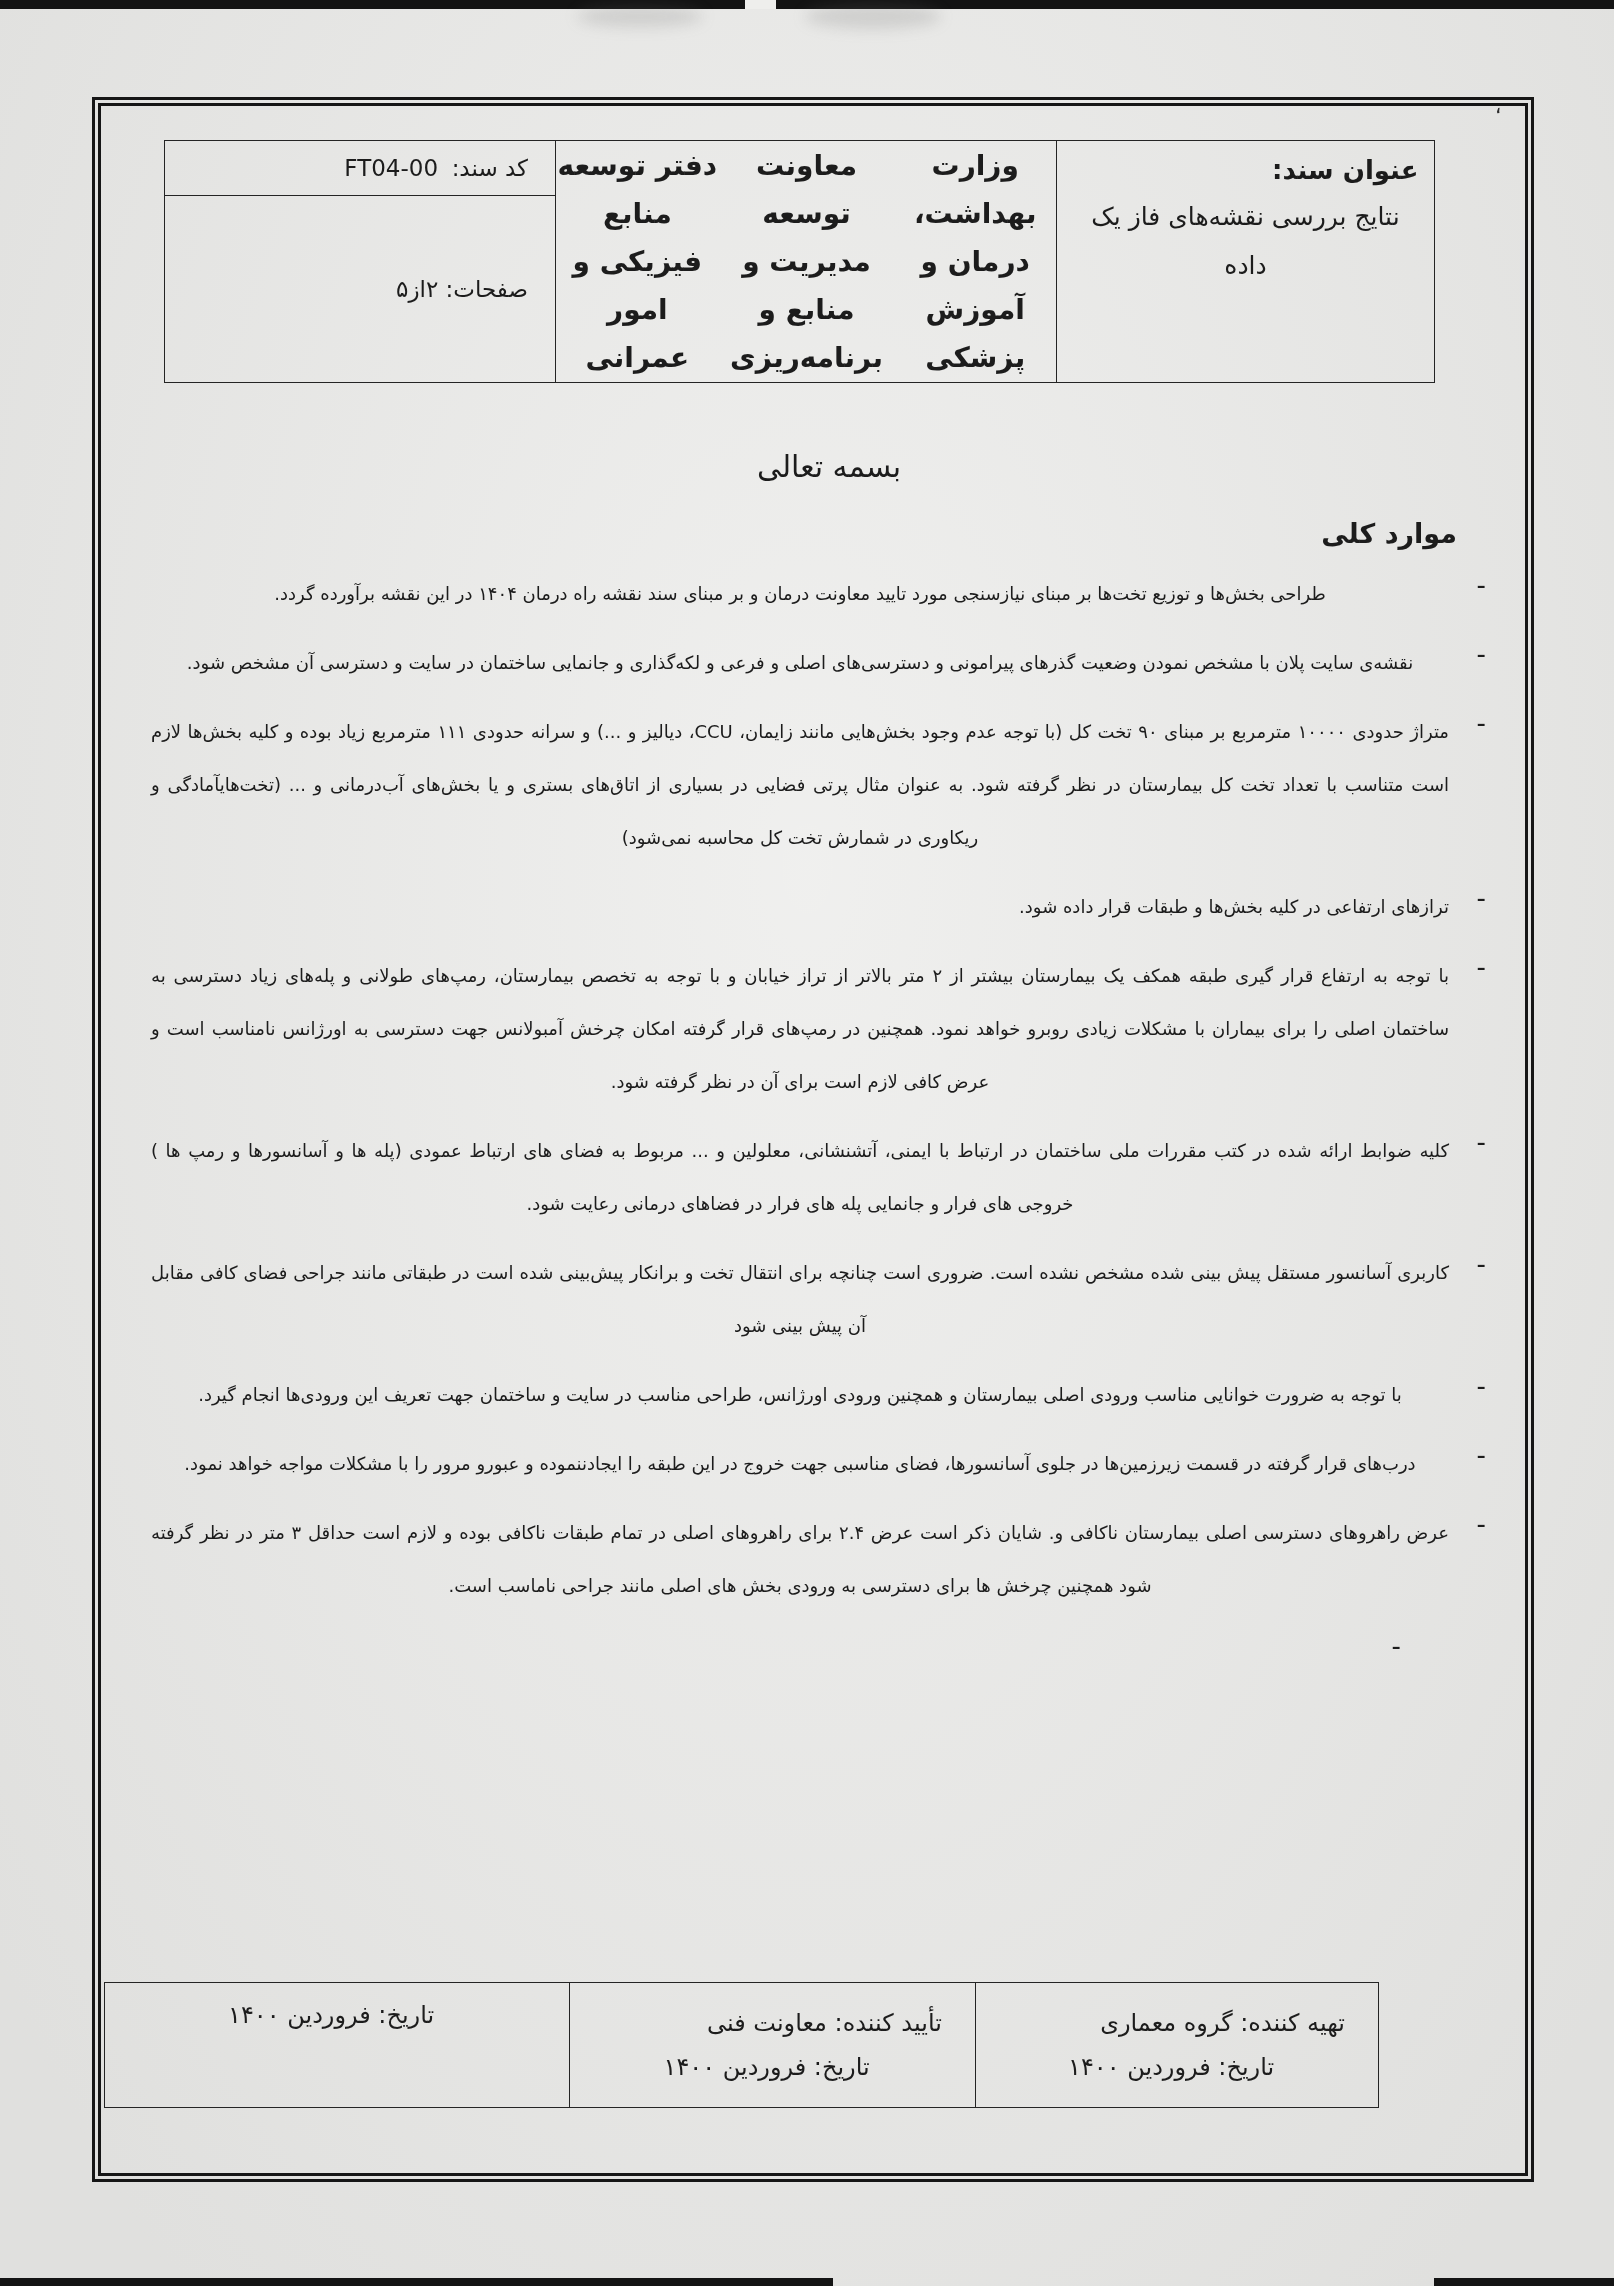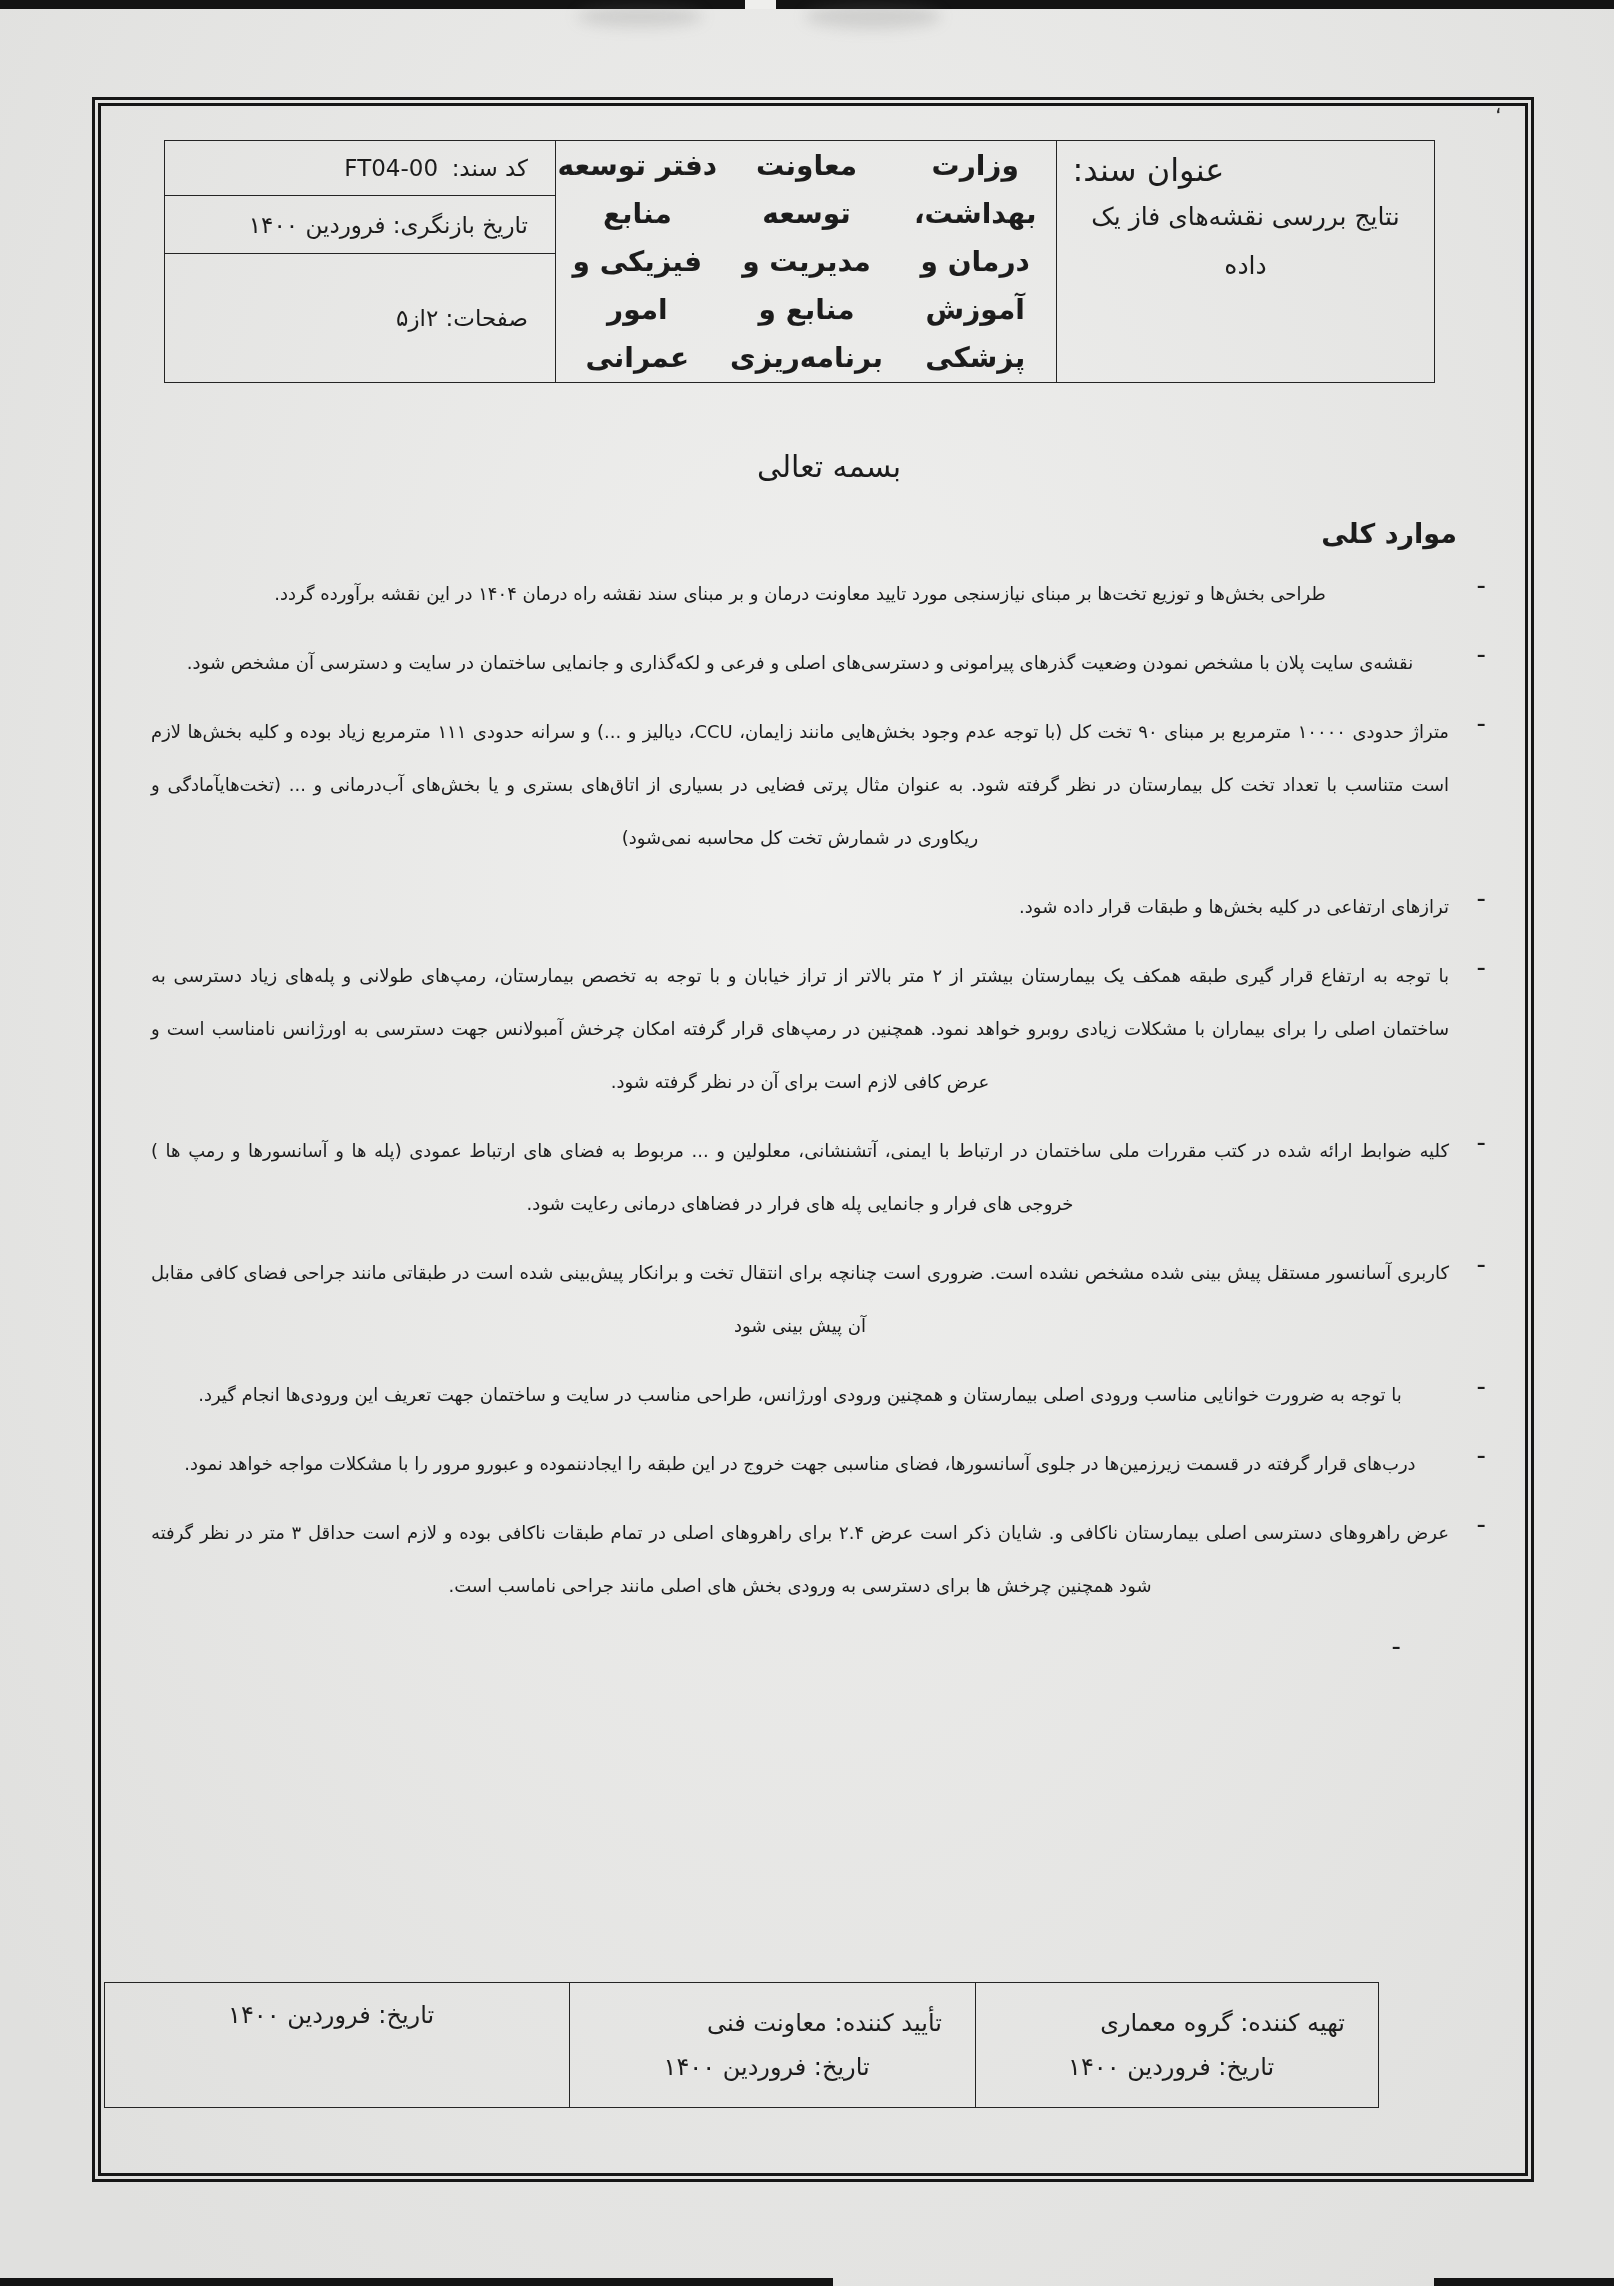--- a/index.html
+++ b/index.html
@@ -26,21 +26,21 @@
   .frame{position:absolute;left:92px;top:97px;width:1424px;height:2067px;border:9.7px double #161616;}
 
   
   .header-table{
     position:absolute;left:63px;top:34px;width:1271px;height:243px;
     box-sizing:border-box;border:1.9px solid #242424;
     display:flex;direction:rtl;
   }
   .cell{box-sizing:border-box;}
   .cell-title{width:378px;border-left:1.9px solid #242424;padding:7.8px 15.5px 0;direction:rtl;}
-  .title-label{margin:0;font-weight:normal;font-size:32px;text-align:left;line-height:43px;}
+  .title-label{margin:0;font-weight:bold;font-size:26px;text-align:right;line-height:43px;}
   .title-line{margin:0;font-size:25px;text-align:center;line-height:49px;}
   .cell-org{
     width:501px;border-left:1.9px solid #242424;
     display:flex;flex-direction:row;justify-content:center;align-items:center;direction:rtl;
   }
   .org-line{margin:0;font-weight:bold;font-size:28px;line-height:48px;text-align:center;}
   .cell-meta{flex:1;display:flex;flex-direction:column;direction:rtl;}
   .meta-row{box-sizing:border-box;display:flex;align-items:center;padding:0 27px;gap:13.6px;direction:rtl;font-size:23px;}
   .meta-row.r1{height:55px;border-bottom:1.9px solid #242424;}
   .meta-row.r2{height:58px;border-bottom:1.9px solid #242424;}
@@ -96,23 +96,20 @@
       </div>
       <div class="cell cell-org">
         <p class="org-line">وزارت بهداشت، درمان و آموزش پزشکی</p>
         <p class="org-line">معاونت توسعه مدیریت و منابع و برنامه‌ریزی</p>
         <p class="org-line">دفتر توسعه منابع فیزیکی و امور عمرانی</p>
       </div>
       <div class="cell cell-meta">
         <div class="meta-row r1">
           <span>کد سند:</span>
           <span class="latin">FT04-00</span>
-        </div>
-        <div class="meta-row r2">
-          <span>تاریخ بازنگری: فروردین ۱۴۰۰</span>
         </div>
         <div class="meta-row r3">
           <span>صفحات:  ۲از۵</span>
         </div>
       </div>
     </div>
 
     <p class="bismillah">بسمه تعالی</p>
 
     <p class="section-heading">موارد کلی</p>

